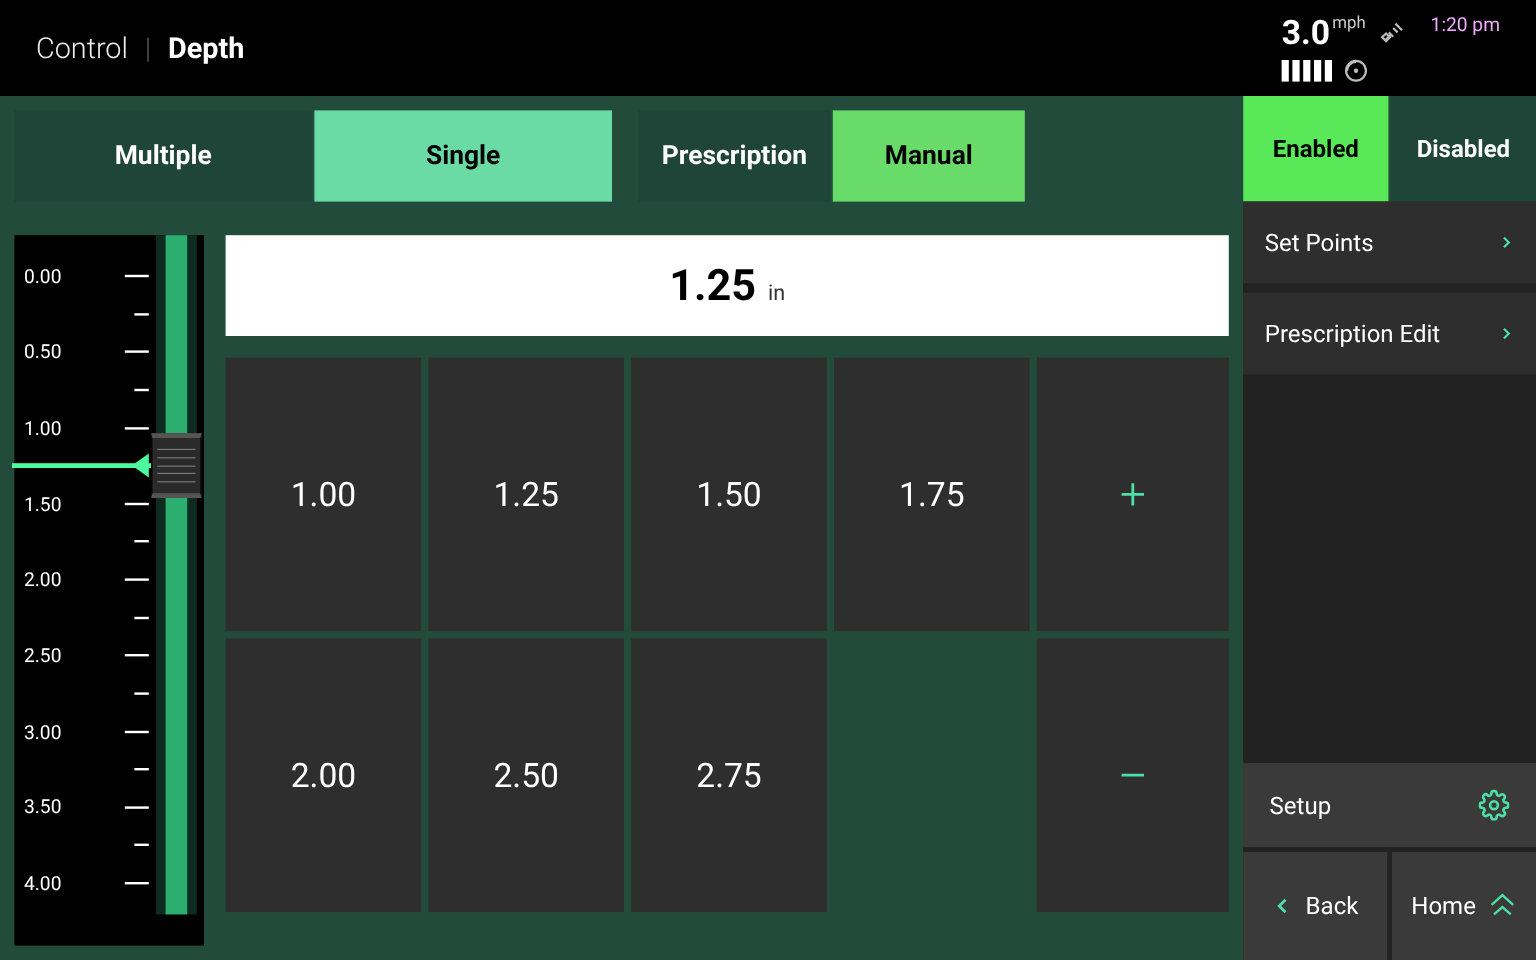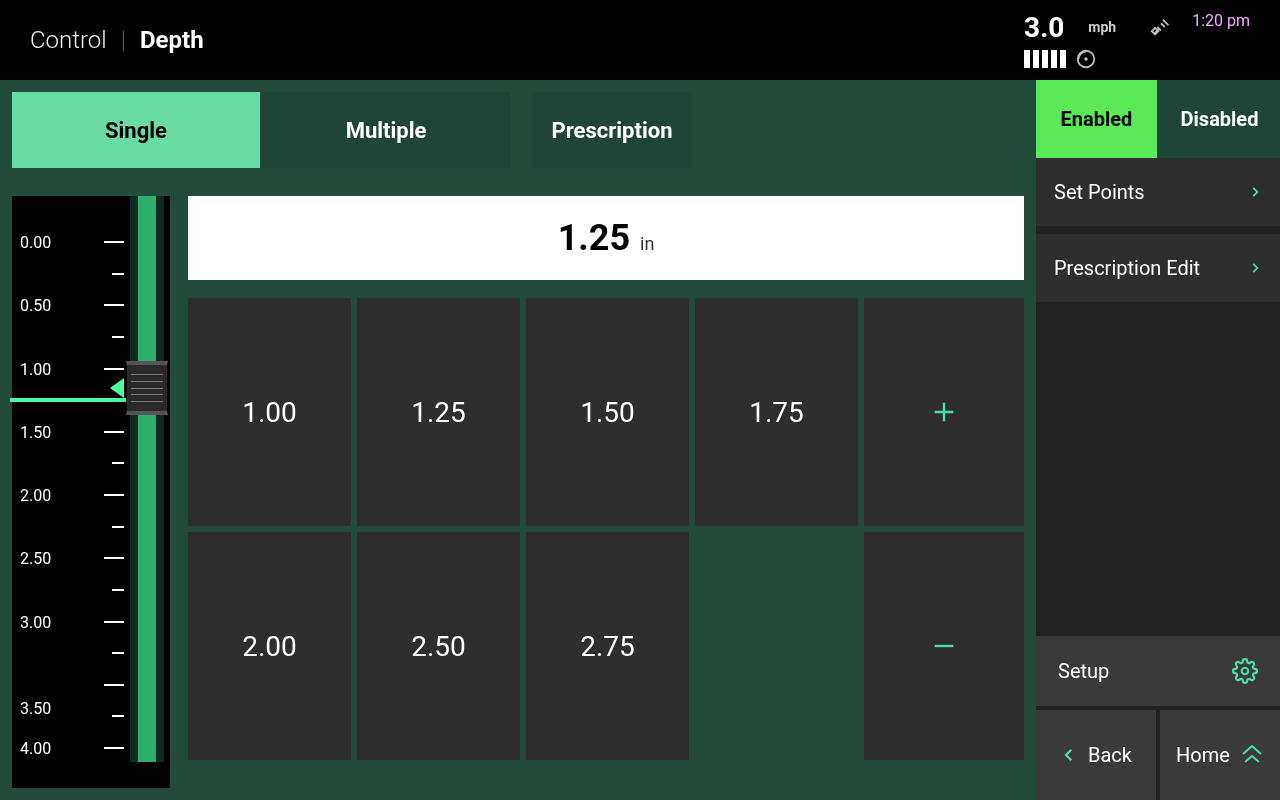--- a/index.html
+++ b/index.html
@@ -24,23 +24,23 @@
   }
   .breadcrumb .sep { color: #555; font-size: 24px; }
   .breadcrumb .current { font-weight: 700; color: #fff; }
 
   .status-right {
     display: flex;
     align-items: flex-start;
     gap: 20px;
   }
   .speed-block { display: flex; flex-direction: column; align-items: flex-start; }
-  .speed-line { display: flex; align-items: center; gap: 24px; }
+  .speed-line { display: flex; align-items: flex-start; gap: 2px; }
   .speed-val { font-size: 28px; font-weight: 700; }
-  .speed-unit { font-size: 14px; color: #ccc; font-weight: bold; }
+  .speed-unit { font-size: 14px; color: #ccc; }
   .sat-icon { width: 22px; height: 22px; color: #bbb; margin-left: 10px; align-self: center; }
   .bars-line { display: flex; align-items: center; gap: 3px; margin-top: 4px; }
   .bar { width: 6px; height: 18px; background: #fff; }
   .dish { width: 22px; height: 22px; color: #bbb; margin-left: 6px; }
   .clock { font-size: 16px; color: #f0abfc; }
 
   
   .main {
     display: flex;
     height: 720px;
@@ -98,21 +98,20 @@
   
   .gauge-col {
     width: 158px;
     background: #000;
     position: relative;
     display: flex;
   }
   .scale-pane {
     width: 112px;
     position: relative;
-    margin-top: 12px;
   }
   .tick-label {
     position: absolute;
     left: 8px;
     font-size: 16px;
     color: #fff;
     transform: translateY(-50%);
   }
   .tick-major {
     position: absolute;
@@ -231,21 +230,21 @@
     align-items: center;
     justify-content: center;
     color: #4cdfa7;
     cursor: pointer;
   }
   .math-btn svg { width: 28px; height: 28px; }
 
   
   .toggle-row {
     display: flex;
-    height: 78px;
+    height: 88px;
     gap: 2px;
   }
   .toggle-btn {
     flex: 1;
     display: flex;
     align-items: center;
     justify-content: center;
     font-size: 20px;
     font-weight: 700;
     background: #1f4538;
@@ -343,26 +342,27 @@
     </div>
     <span class="clock">1:20 pm</span>
   </div>
 </div>
 
 <div class="main">
   <div class="center-col">
 
     <div class="tabs-row">
       <div class="tab-group">
+        <div class="tab-btn wide">Multiple</div>
         <div class="tab-btn wide active-bright">Single</div>
-        <div class="tab-btn wide">Multiple</div>
       </div>
       <div class="gap-spacer"></div>
       <div class="tab-group">
         <div class="tab-btn med">Prescription</div>
+        <div class="tab-btn med active-green">Manual</div>
       </div>
     </div>
 
     <div class="body-grid">
 
       <div class="gauge-col">
         <div class="scale-pane" id="scale-pane" style="height: 566px;">
             <div class="tick-label" style="top: 34px;">0.00</div>
             <div class="tick-major" style="top: 34px;"></div>
             <div class="tick-minor" style="top: 65.625px;"></div>
@@ -377,21 +377,21 @@
             <div class="tick-minor" style="top: 255.375px;"></div>
             <div class="tick-label" style="top: 287px;">2.00</div>
             <div class="tick-major" style="top: 287px;"></div>
             <div class="tick-minor" style="top: 318.625px;"></div>
             <div class="tick-label" style="top: 350.25px;">2.50</div>
             <div class="tick-major" style="top: 350.25px;"></div>
             <div class="tick-minor" style="top: 381.875px;"></div>
             <div class="tick-label" style="top: 413.5px;">3.00</div>
             <div class="tick-major" style="top: 413.5px;"></div>
             <div class="tick-minor" style="top: 445.125px;"></div>
-            <div class="tick-label" style="top: 500px;">3.50</div>
+            <div class="tick-label" style="top: 476px;">3.50</div>
             <div class="tick-major" style="top: 476.75px;"></div>
             <div class="tick-minor" style="top: 508.375px;"></div>
             <div class="tick-label" style="top: 540px;">4.00</div>
             <div class="tick-major" style="top: 540px;"></div>
             <div class="pointer-line" style="top: 192.125px;"></div>
           </div>
         <div class="bar-pane" id="bar-pane" style="height: 566px;">
           <div class="track-outer"></div>
           <div class="track-inner"></div>
         <div class="pointer-tri" style="top: 192.125px;"></div>

